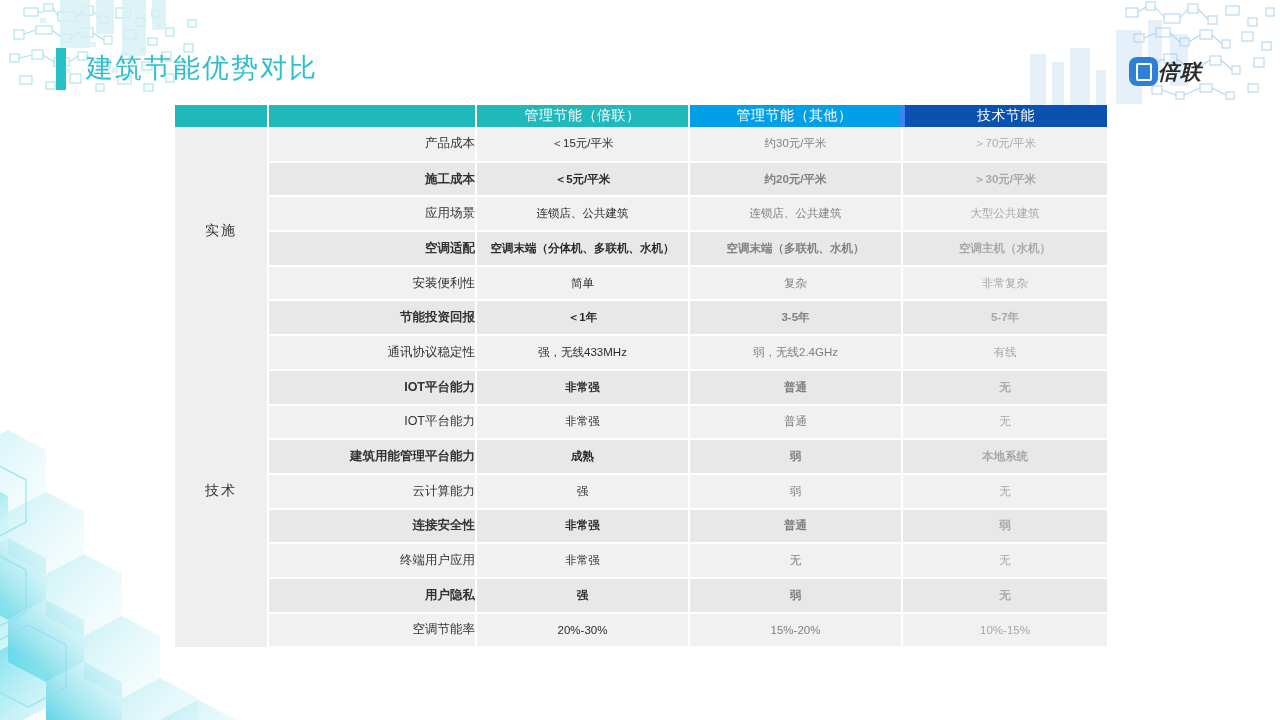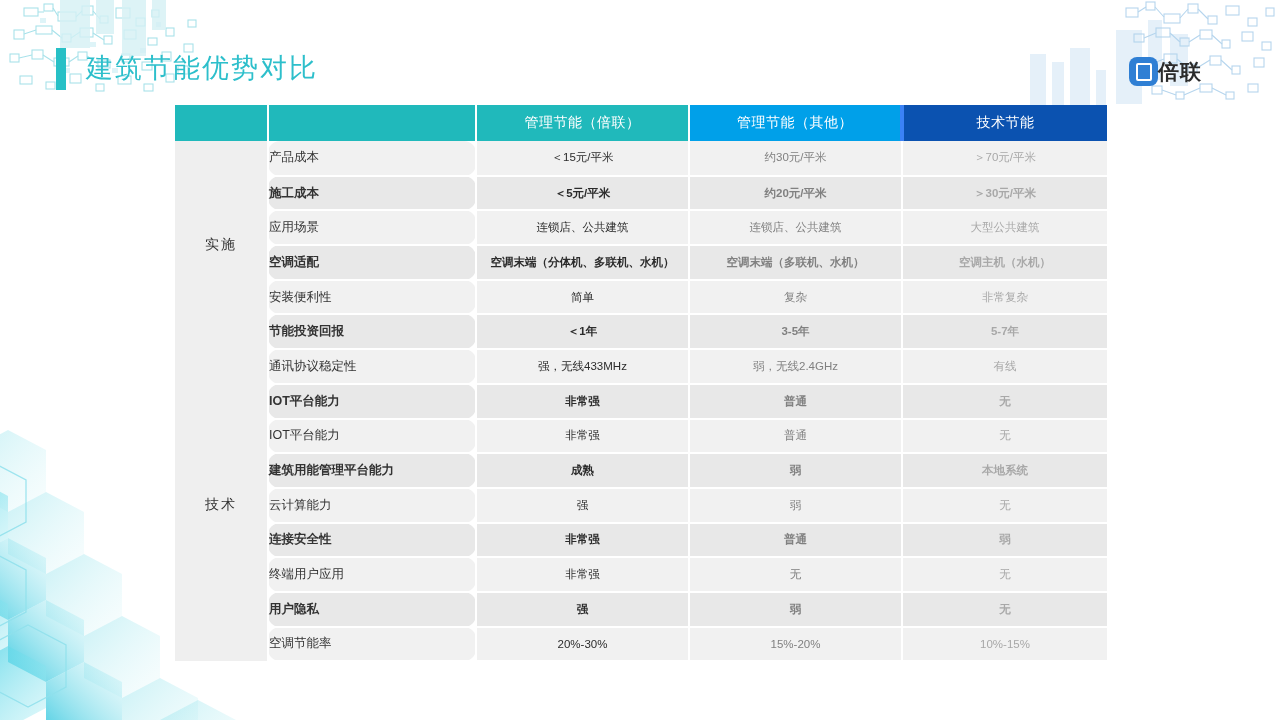--- a/index.html
+++ b/index.html
@@ -41,20 +41,21 @@
     font-weight: 400;
     white-space: nowrap;
     text-align: center;
   }
   .brand {
     position: absolute;
     right: 78px;
     top: 57px;
     display: flex;
     align-items: center;
+    font-style: italic;
   }
   .brand-mark {
     width: 29px; height: 29px;
     border-radius: 8px;
     background: #2f7fd4;
     display: flex; align-items: center; justify-content: center;
   }
   .brand-mark i {
     display: block;
     width: 12px; height: 14px;
@@ -86,57 +87,56 @@
   table.cmp col.c-a     { width: 213px; }
   table.cmp col.c-b     { width: 213px; }
   table.cmp col.c-c     { width: 205px; }
 
   table.cmp th, table.cmp td {
     padding: 0;
     margin: 0;
   }
 
   
-  .hd { height: 36px; }
+  .hd { height: 22px; }
   .hd th {
     font-size: 14px;
     font-weight: 400;
     color: #ffffff;
     text-align: center;
     vertical-align: middle;
     letter-spacing: .5px;
   }
   .hd th.h-blank1 { background: #20b9bb; }
   .hd th.h-blank2 { background: #20b9bb; border-left: 2px solid #ffffff; }
   .hd th.h-a { background: #20b9bb; border-left: 2px solid #ffffff; }
   .hd th.h-b { background: #00a0e9; border-left: 2px solid #ffffff; }
-  .hd th.h-c { background: #0b52b0; border-left: 4px solid #3b82f6; }
+  .hd th.h-c { background: #0b52b0; border-left: 6px solid #3b82f6; }
 
   
   tbody tr { height: 34.7px; }
   tbody tr.odd  td { background: #f1f1f1; }
   tbody tr.even td { background: #e8e8e8; font-weight: bold; }
 
   td.group {
     background: #efefef !important;
     text-align: center;
     vertical-align: middle;
     font-size: 14px;
     color: #333333;
     letter-spacing: 2px;
     border-right: 2px solid #ffffff;
   }
   td.item {
-    text-align: left;
+    text-align: right;
     font-size: 12.5px;
     color: #333333;
     vertical-align: middle;
     border-right: 2px solid #ffffff;
     border-bottom: 2px solid #ffffff;
-    border-radius: 12px;
   }
   td.val {
     text-align: center;
     vertical-align: middle;
     font-size: 11.5px;
     border-right: 2px solid #ffffff;
     border-bottom: 2px solid #ffffff;
   }
   td.val.a { color: #2b2b2b; }
   td.val.b { color: #808080; }

